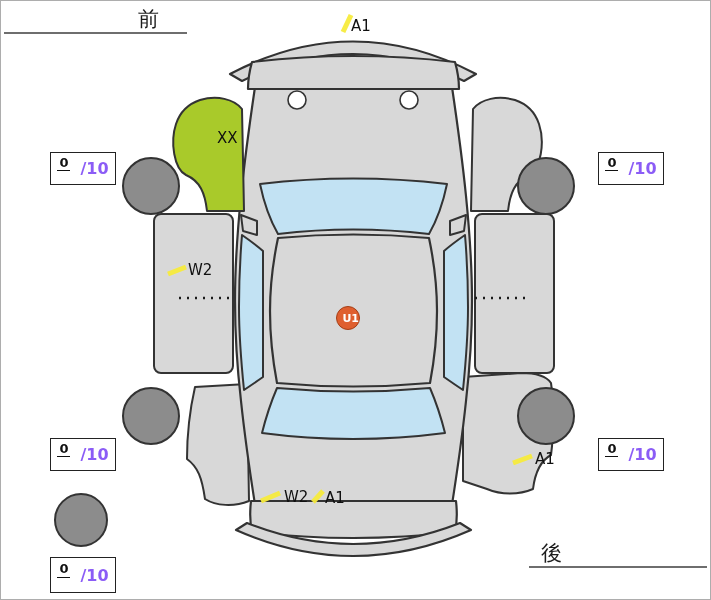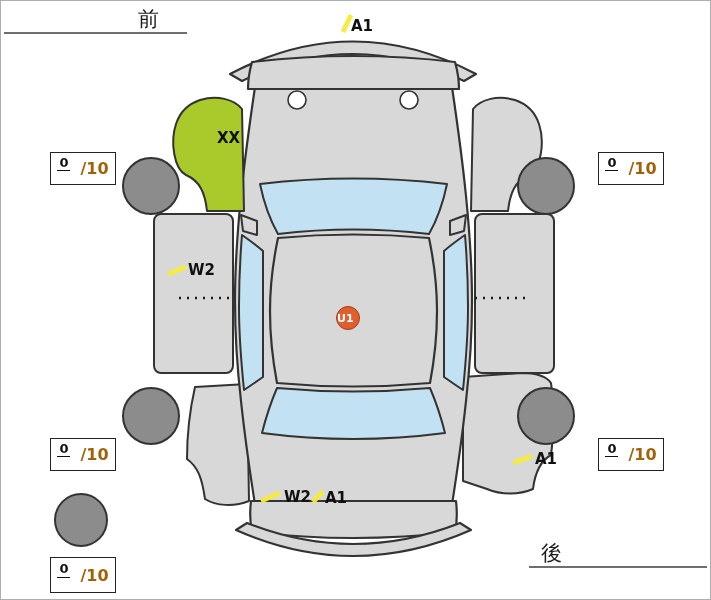--- a/index.html
+++ b/index.html
@@ -12,32 +12,32 @@
   .panel{fill:var(--color-body);stroke:var(--color-outline);stroke-width:2;stroke-linejoin:round;}
   .bodyfill{fill:var(--color-body);stroke:var(--color-outline);stroke-width:2.2;stroke-linejoin:round;}
   .glass{fill:var(--color-glass);stroke:var(--color-outline);stroke-width:2;stroke-linejoin:round;}
   .wheel{fill:var(--color-wheel);stroke:#333;stroke-width:2;}
   .washer{fill:#ffffff;stroke:var(--color-outline);stroke-width:1.6;}
   .greenzone{fill:var(--color-damage-green);stroke:var(--color-outline);stroke-width:2;stroke-linejoin:round;}
   .dotline{stroke:#1a1a1a;stroke-width:2.4;stroke-dasharray:2 6;fill:none;}
   .ymark{stroke:var(--color-mark-yellow);stroke-width:5;stroke-linecap:butt;opacity:.95;}
   .divline{position:absolute;height:0;border-top:2px solid #6e6e6e;}
   .cjk-label{position:absolute;font-size:21px;color:#1c1c1c;letter-spacing:1px;}
-  .marker-label{position:absolute;font-size:15px;font-weight:bold;color:#101010;}
+  .marker-label{position:absolute;font-size:15px;font-weight:normal;color:#101010;}
   .tread-box{
     position:absolute;width:66px;height:33px;background:#fff;border:1.5px solid #222;
     display:flex;align-items:center;justify-content:center;box-sizing:border-box;
   }
   .tread-val{font-size:13px;font-weight:bold;color:#111;position:relative;top:-5px;
     border-bottom:1.4px solid #111;padding:0 2px;line-height:1.1;}
-  .tread-scale{font-size:16px;font-weight:bold;color:#a16207;margin-left:10px;}
+  .tread-scale{font-size:16px;font-weight:bold;color:#8b5cf6;margin-left:10px;}
   .center-marker{
     position:absolute;left:335px;top:305px;width:24px;height:24px;border-radius:50%;
     background:var(--color-damage-orange);border:1.5px solid #a43f17;box-sizing:border-box;
-    display:flex;align-items:center;justify-content:flex-start;
+    display:flex;align-items:center;justify-content:flex-end;
   }
   .center-marker span{color:#fff;font-size:11px;font-weight:bold;}
 </style>
 </head>
 <body>
 
 <div id="stage">
 
   <div class="cjk-label" style="left:137px;top:4px">前</div>
   <div class="divline" style="left:3px;top:31px;width:183px"></div>

